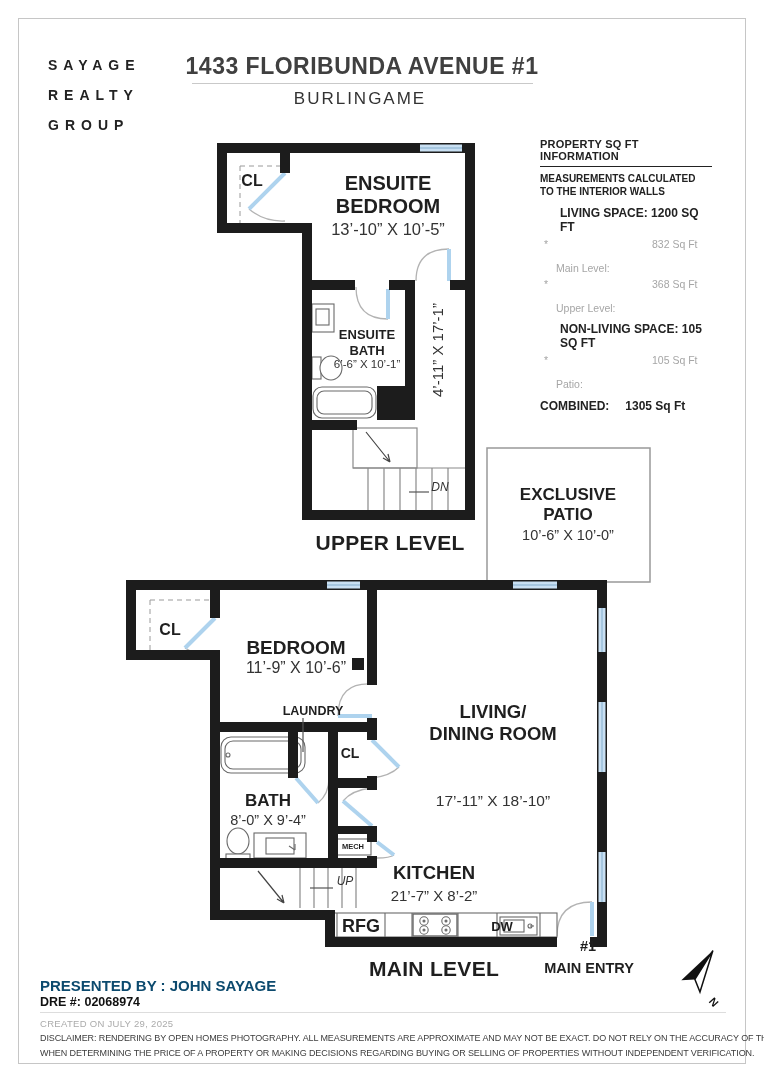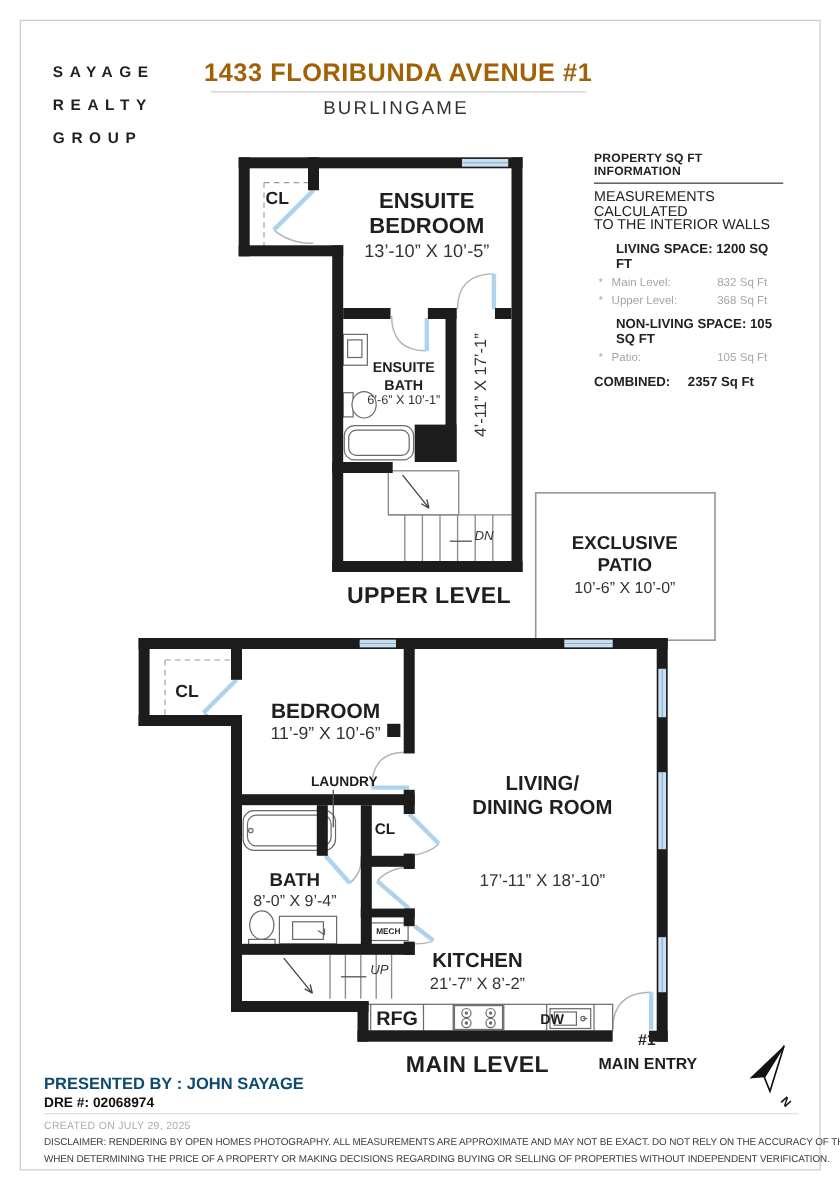--- a/index.html
+++ b/index.html
@@ -3,31 +3,31 @@
 <meta charset="utf-8">
 <style>
   html,body{margin:0;padding:0;background:#fff;}
   body{width:764px;height:1080px;position:relative;font-family:"Liberation Sans",sans-serif;overflow:hidden;}
   .page-border{position:absolute;left:18px;top:18px;width:726px;height:1044px;border:1px solid #c6c6c6;}
   .abs{position:absolute;}
   .lbl{position:absolute;transform:translate(-50%,-50%);white-space:nowrap;color:#1f1f1f;text-align:center;line-height:1;}
   .dims{font-weight:400;color:#333;}
   
   .logo{position:absolute;left:48px;top:50px;font-size:14px;font-weight:700;letter-spacing:6px;color:#222;line-height:30px;}
-  .title{position:absolute;left:362px;top:66px;transform:translate(-50%,-50%);font-size:23px;font-weight:800;letter-spacing:.5px;color:#a16207;white-space:nowrap;}
+  .title{position:absolute;left:362px;top:66px;transform:translate(-50%,-50%);font-size:23px;font-weight:800;letter-spacing:.5px;color:#404040;white-space:nowrap;}
   .title-rule{position:absolute;left:192px;top:83px;width:341px;height:1px;background:#c9c9c9;}
   .subtitle{position:absolute;left:360px;top:99px;transform:translate(-50%,-50%);font-size:17px;letter-spacing:2px;color:#333;white-space:nowrap;}
   
   .info{position:absolute;left:540px;top:138px;width:172px;font-size:10.5px;color:#222;}
   .info .ititle{font-size:11px;font-weight:800;border-bottom:1.5px solid #222;padding-bottom:4px;margin-bottom:6px;letter-spacing:.2px;}
-  .info .note{font-weight:400;font-size:13px;line-height:12.5px;}
+  .info .note{font-weight:700;font-size:10px;line-height:12.5px;}
   .info .big{font-weight:800;font-size:12px;margin-top:8px;padding-left:20px;}
   .info .item{display:flex;color:#a6a6a6;font-size:10.5px;margin-top:4px;}
   .info .item .bullet{width:12px;padding-left:4px;}
-  .info .item .ilabel{width:96px;}
+  .info .item .ilabel{width:96px;margin-top:24px;}
   .info .combined{margin-top:9px;font-weight:800;font-size:12px;display:flex;}
   .info .combined .cv{margin-left:16px;}
   
   .presented{position:absolute;left:40px;top:977px;font-size:15px;font-weight:800;color:#0c4a6e;}
   .dre{position:absolute;left:40px;top:995px;font-size:12.5px;font-weight:800;color:#111;}
   .footrule{position:absolute;left:40px;top:1012px;width:686px;height:1px;background:#ddd;}
   .created{position:absolute;left:40px;top:1018px;font-size:9.5px;color:#ababab;letter-spacing:.3px;}
   .disc{position:absolute;left:40px;font-size:9px;color:#3c3c3c;letter-spacing:-0.1px;white-space:nowrap;}
   .rot90{transform:translate(-50%,-50%) rotate(-90deg);}
   .compass-n{position:absolute;left:710px;top:996px;font-size:11px;font-weight:800;color:#111;transform:rotate(48deg);}
@@ -64,21 +64,21 @@
     <span>368 Sq Ft</span>
   </div>
   <div class="big">NON-LIVING SPACE: 105 SQ FT</div>
   <div class="item">
     <span class="bullet">*</span>
     <span class="ilabel">Patio:</span>
     <span>105 Sq Ft</span>
   </div>
   <div class="combined">
     <span>COMBINED:</span>
-    <span class="cv">2357  Sq Ft</span>
+    <span class="cv">1305  Sq Ft</span>
   </div>
 </div>
 
 <svg class="abs" style="left:0;top:0;" width="764" height="1080" viewBox="0 0 764 1080">
 
   <rect x="487" y="448" width="163" height="134" fill="#ffffff" stroke="#999" stroke-width="1.5"></rect>
 
   <g>
 
     <g stroke="#9a9a9a" stroke-width="1" stroke-dasharray="5,4" fill="none">

